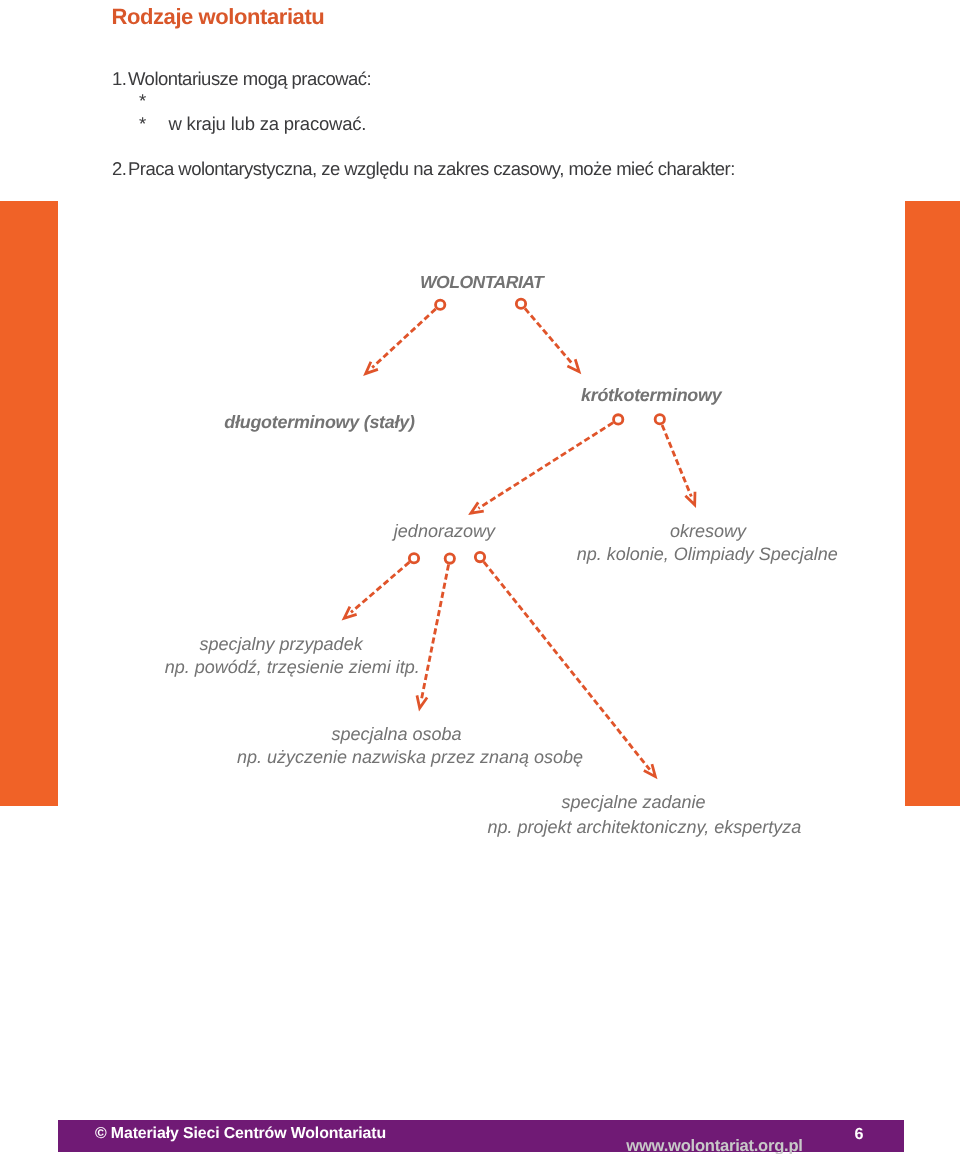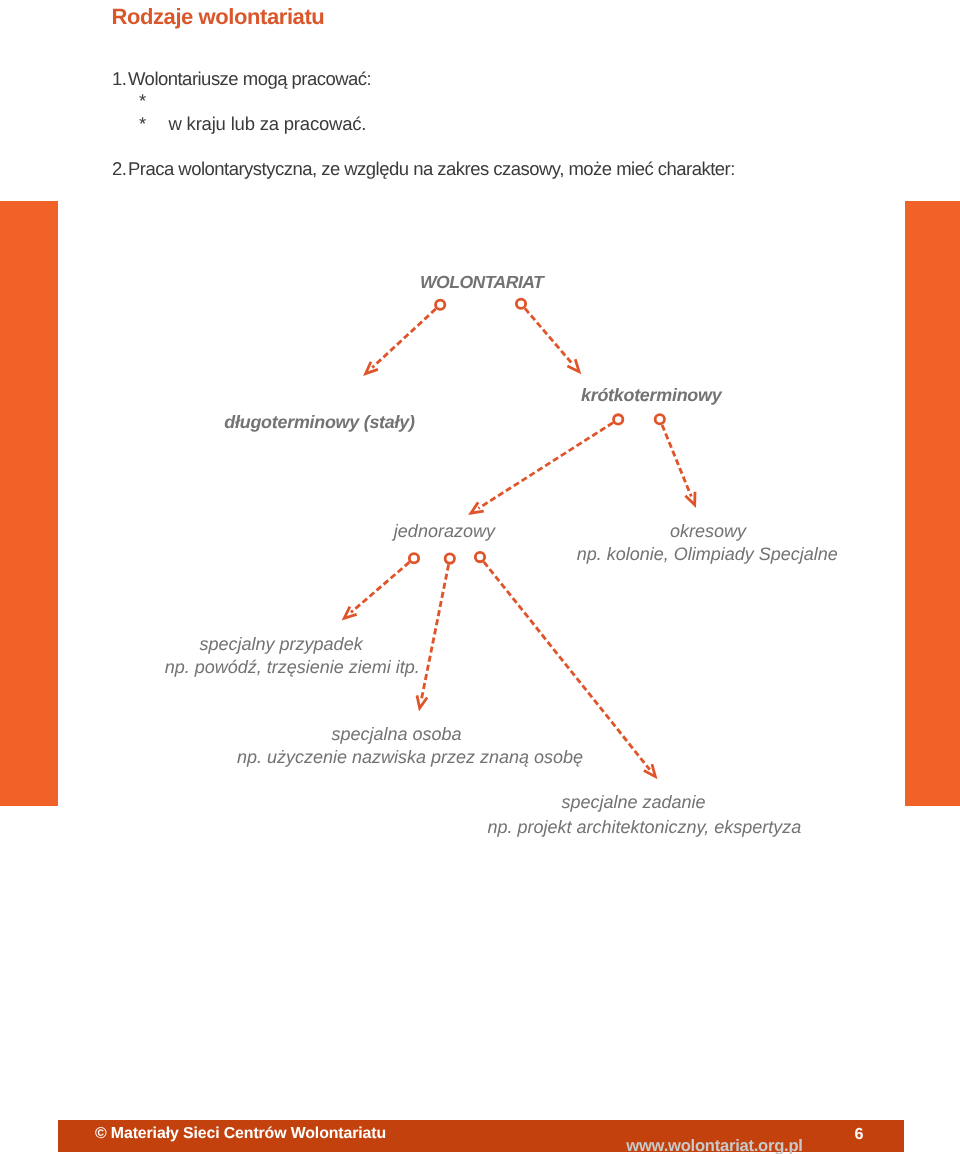--- a/index.html
+++ b/index.html
@@ -19,21 +19,21 @@
   .li .num{width:16px;flex:none;}
   .li .star{width:56.5px;flex:none;text-align:left;padding-left:27px;box-sizing:border-box;}
   .li.sub .txt{letter-spacing:-0.2px;}
   .li .txt{flex:none;}
   .spacer{height:22.5px;}
   svg#diagram{position:absolute;left:0;top:0;width:960px;height:1154px;}
   .node{position:absolute;font-size:18px;line-height:22.4px;color:#737373;white-space:nowrap;
         transform:translateX(-50%);font-style:italic;}
   .node.b{font-weight:bold;font-size:17.9px;letter-spacing:-0.25px;}
   .node.caps{font-size:17.6px;letter-spacing:-0.55px;}
-  #footer{position:absolute;left:57.9px;top:1119.7px;width:846px;height:31.9px;background:#c2410c;}
+  #footer{position:absolute;left:57.9px;top:1119.7px;width:846px;height:31.9px;background:#701a75;}
   #footer span{position:absolute;font-weight:bold;line-height:16px;white-space:nowrap;}
   #footer .left{left:37.1px;top:6.6px;font-size:15.85px;letter-spacing:-0.1px;color:#ffffff;}
   #footer .mid{left:568.4px;top:18px;font-size:16.6px;letter-spacing:-0.25px;color:#c8c8c8;}
   #footer .pg{left:796.7px;top:6.2px;font-size:16.1px;color:#ffffff;}
 </style>
 </head>
 <body>
 
 <div class="page">
 

